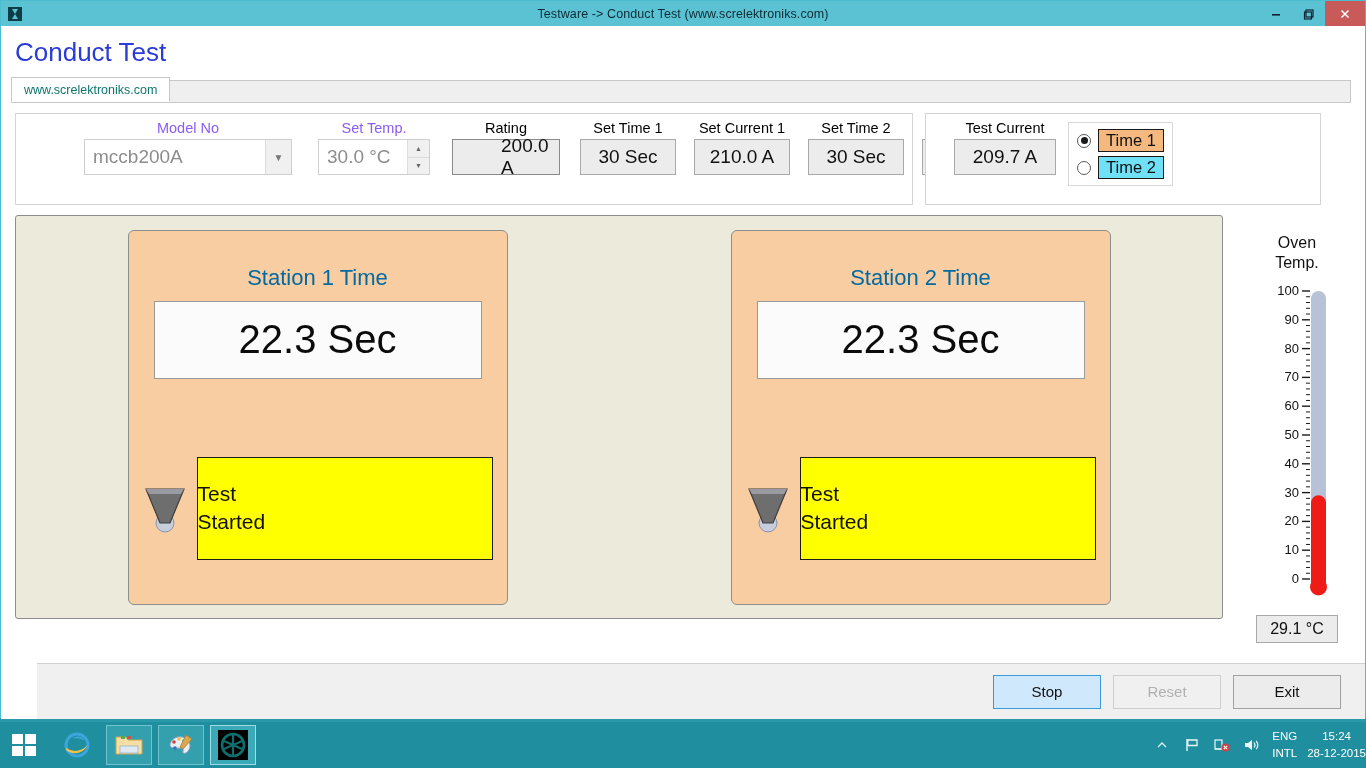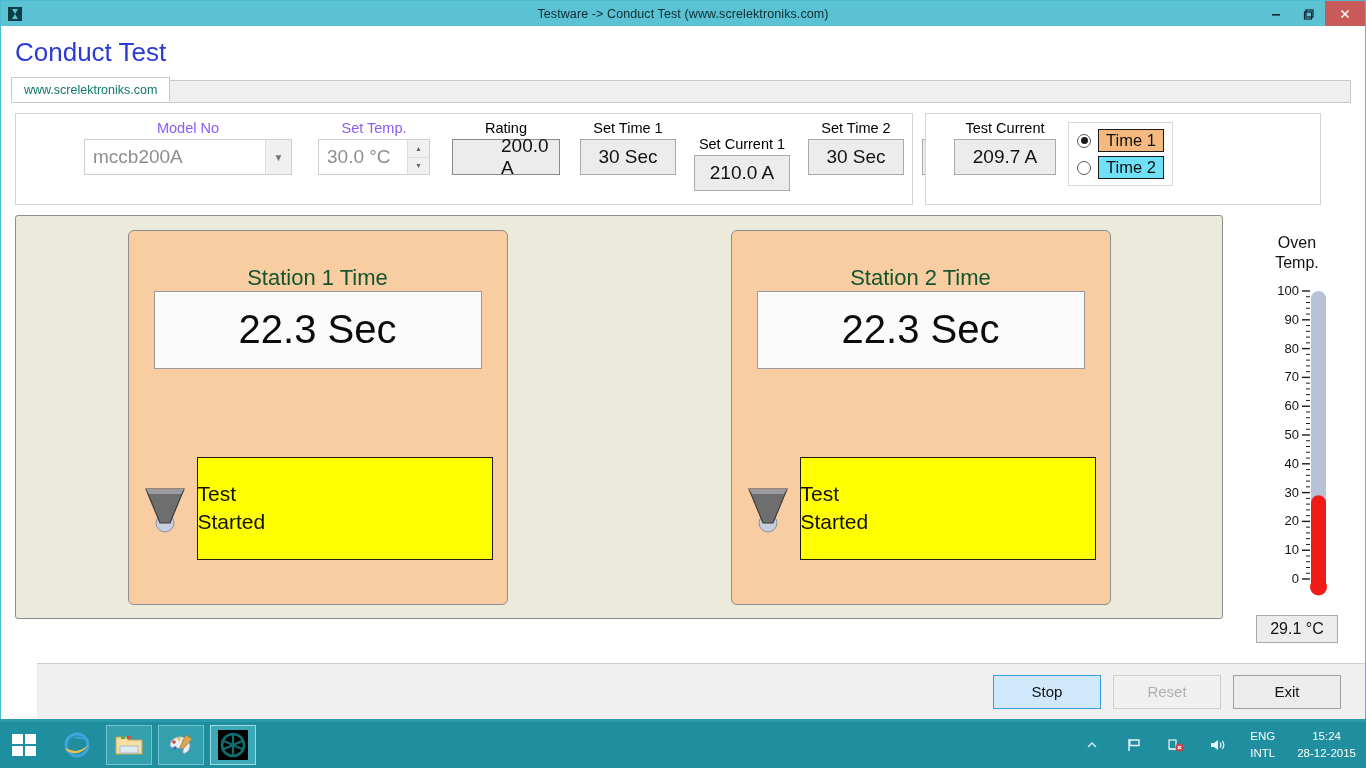--- a/index.html
+++ b/index.html
@@ -160,21 +160,21 @@
     background: #ebeadb; border: 1px solid #8d8d8d; border-radius: 3px;
     display: flex; align-items: center; justify-content: space-around;
     position: relative;
   }
   .station {
     width: 380px; height: 375px;
     background: #f8cda2; border: 1px solid #8d8d8d; border-radius: 6px;
     display: flex; flex-direction: column; align-items: center;
     padding-top: 34px; position: relative;
   }
-  .station-title { font-size: 22px; color: #14532d; margin-bottom: 0; }
+  .station-title { font-size: 22px; color: #0369a1; margin-bottom: 10px; }
   .station-readout {
     width: 328px; height: 78px; background: #fbfbfb; border: 1px solid #9a9a9a;
     display: flex; align-items: center; justify-content: center;
     font-size: 40px; color: #0b0b0b;
   }
   .station-bottom {
     position: absolute; left: 14px; right: 14px; bottom: 44px;
     display: flex; align-items: center; gap: 10px;
   }
   .led-funnel { width: 44px; height: 54px; flex: none; }
@@ -221,22 +221,22 @@
   .start-btn {
     width: 48px; height: 46px; display: flex; align-items: center; justify-content: center;
   }
   .task-icon {
     width: 46px; height: 40px; margin-left: 6px;
     display: flex; align-items: center; justify-content: center;
   }
   .task-icon.boxed { border: 1px solid #6fc3ce; background: #34a0ae; }
   .task-icon.active { border: 1px solid #9fdbe3; background: #3ba9b7; }
   .tray {
-    margin-left: auto; display: flex; align-items: center; gap: 22px;
-    padding-right: 10px; color: #fff;
+    margin-left: auto; display: flex; align-items: center; gap: 10px;
+    color: #fff;
   }
   .tray-icon { width: 20px; height: 20px; display: flex; align-items: center; justify-content: center; }
   .tray-lang { font-size: 11.5px; line-height: 1.45; text-align: center; }
   .tray-clock { font-size: 11.5px; line-height: 1.45; text-align: center; }
 </style>
 </head>
 <body>
 
 <div id="root">
 
@@ -312,21 +312,21 @@
           <div class="field" style="margin-left:22px;">
             <div class="field-label">Rating</div>
             <div class="field-value strong" style="width:108px;">200.0 A</div>
           </div>
 
           <div class="field" style="margin-left:20px;">
             <div class="field-label">Set Time 1</div>
             <div class="field-value" style="width:96px;">30 Sec</div>
           </div>
 
-          <div class="field" style="margin-left:18px;margin-top:16px;">
+          <div class="field" style="margin-left:18px;">
             <div class="field-label">Set Current 1</div>
             <div class="field-value" style="width:96px;">210.0 A</div>
           </div>
 
           <div class="field" style="margin-left:18px;">
             <div class="field-label">Set Time 2</div>
             <div class="field-value" style="width:96px;">30 Sec</div>
           </div>
 
           <div class="field" style="margin-left:18px;">

